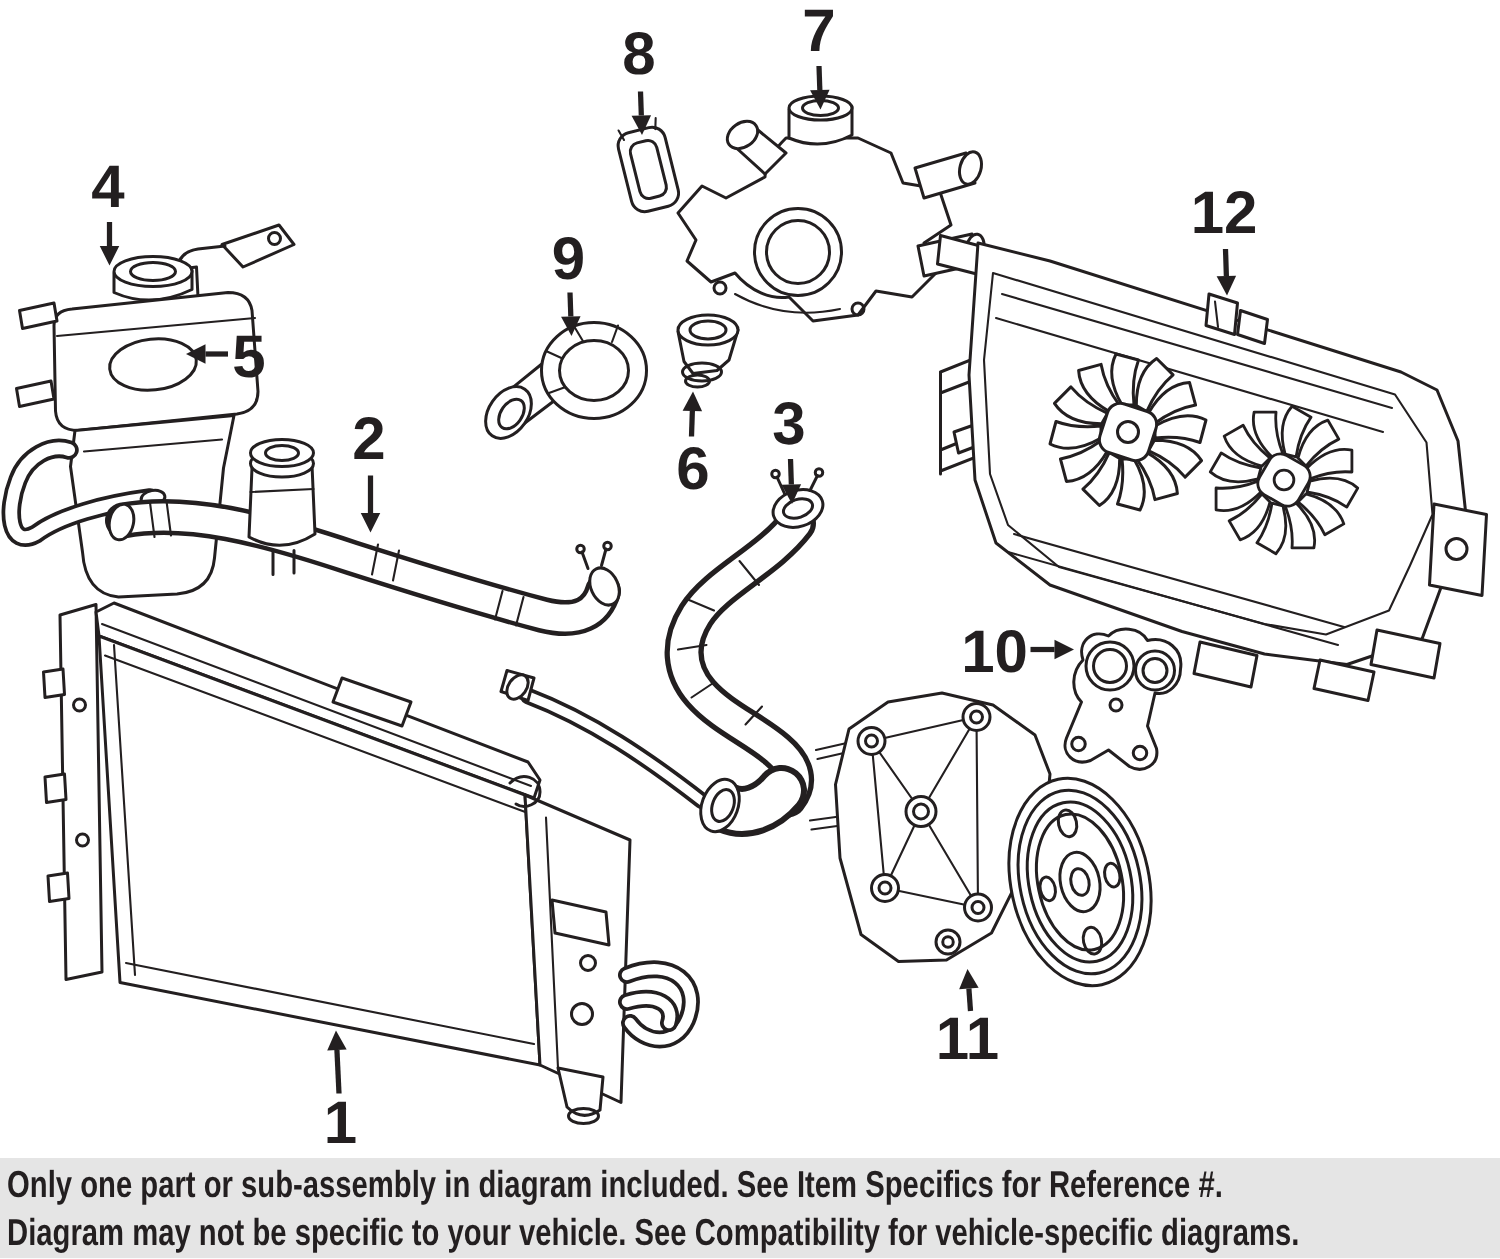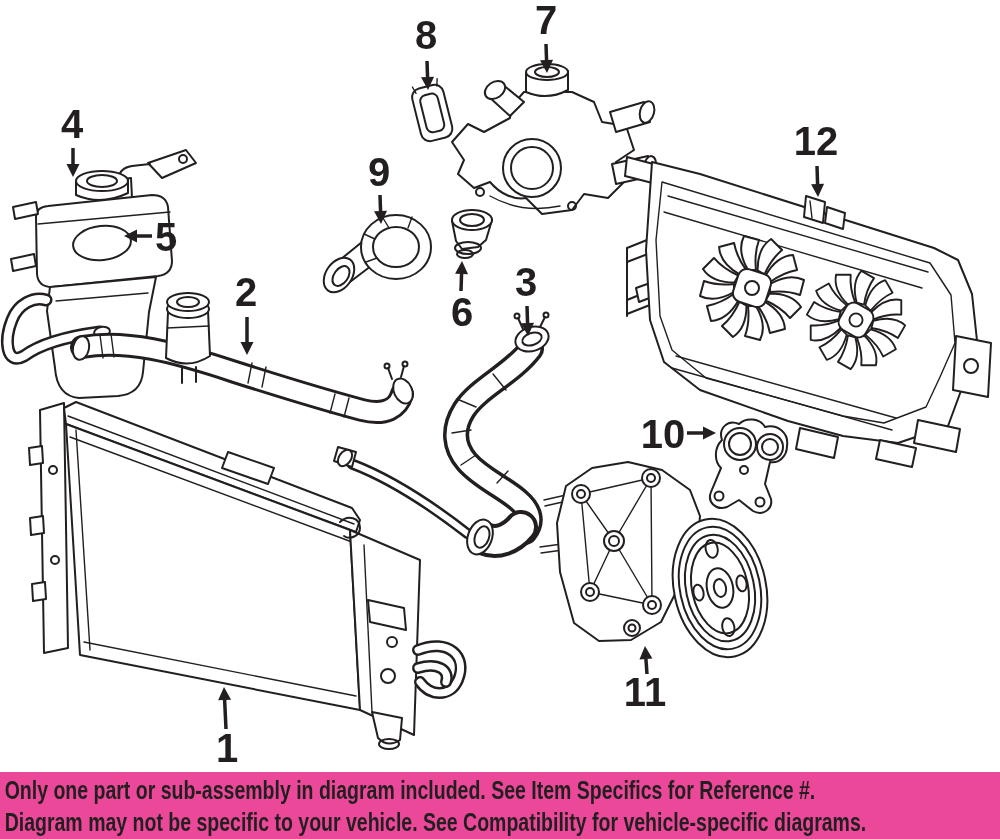--- a/index.html
+++ b/index.html
@@ -355,20 +355,20 @@
           <text x="645" y="706" text-anchor="middle" class="callout-num" fill="#231f20">11</text>
         </g>
         <g>
           <line x1="817" y1="166" x2="817.5808631778575" y2="184.00675851358392" class="callout-arrow"></line>
           <polygon points="818,197 811.0842424346495,184.21632692465514 824.0774839210656,183.7971901025127" class="callout-head"></polygon>
           <text x="816" y="155" text-anchor="middle" class="callout-num" fill="#231f20">12</text>
         </g>
       </g>
   </svg>
 
-  <div class="banner" style="background: #ec4899; margin-top: 32px;">
+  <div class="banner" style="background: #e5e5e5; margin-top: 32px;">
     <div class="banner-inner">
       <div class="banner-line" style="color: rgb(35, 31, 32);">Only one part or sub-assembly in diagram included. See Item Specifics for Reference #.</div>
       <div class="banner-line" style="color: rgb(35, 31, 32);">Diagram may not be specific to your vehicle. See Compatibility for vehicle-specific diagrams.</div>
     </div>
   </div>
 
 </div>
 
 </body></html>

